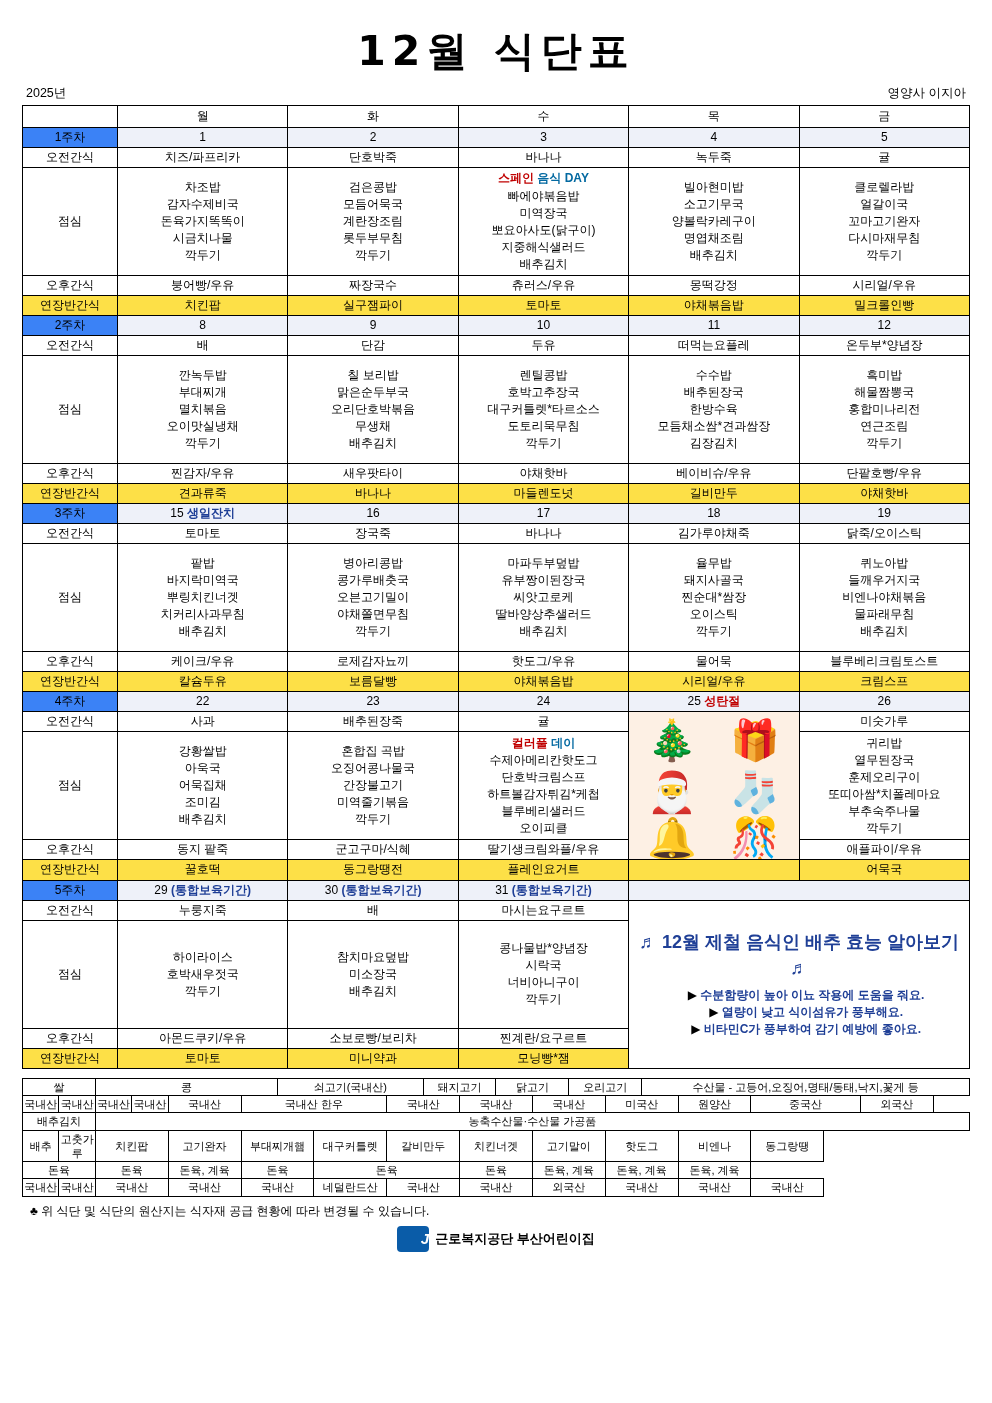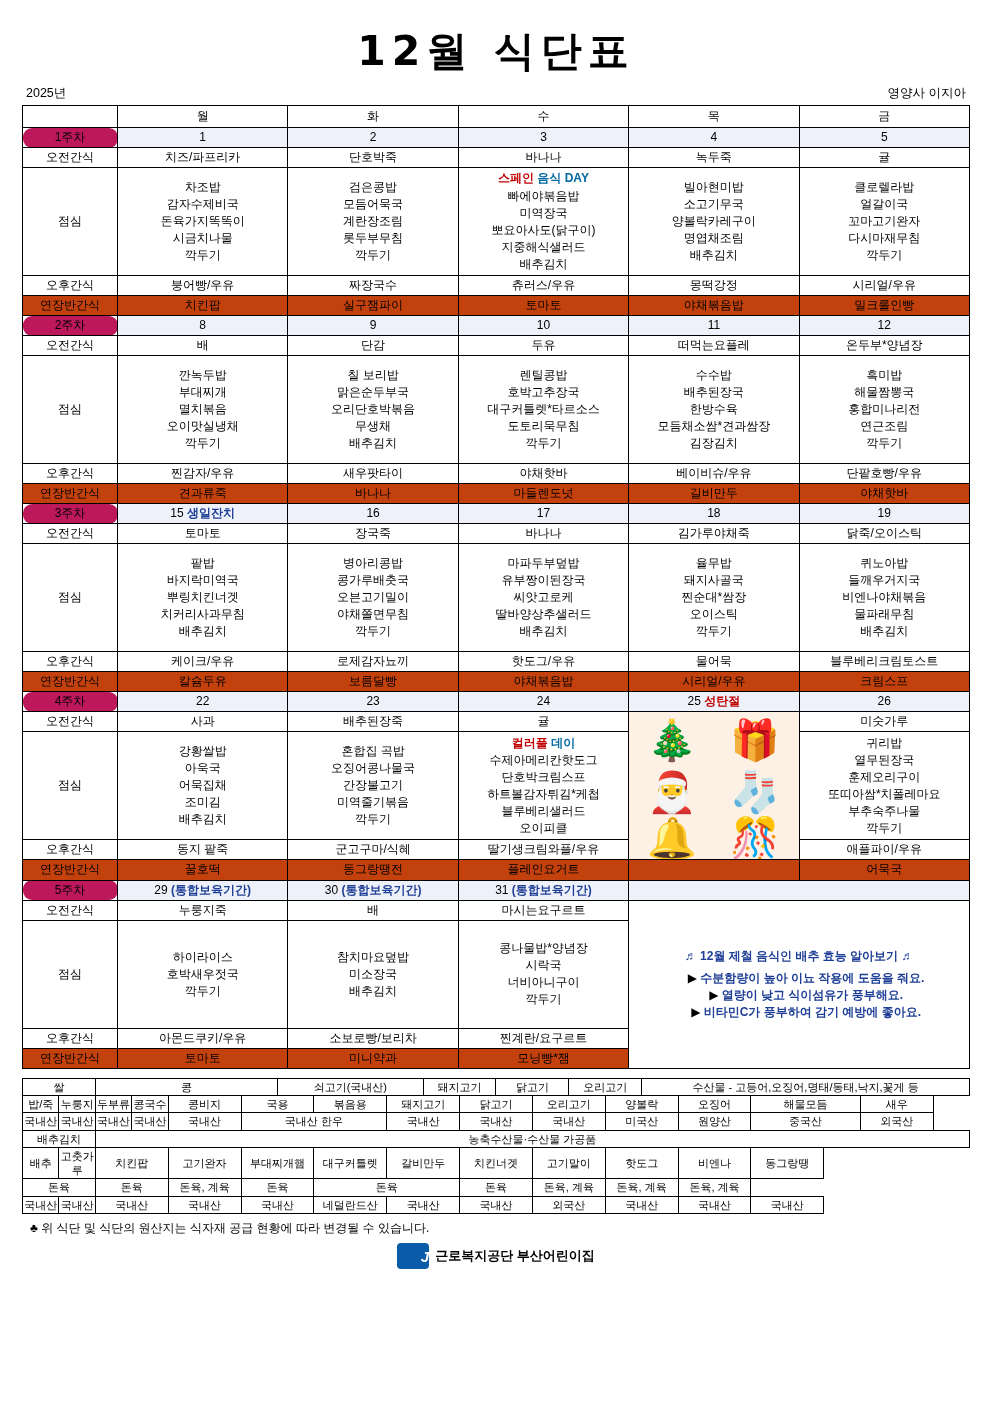--- a/index.html
+++ b/index.html
@@ -41,23 +41,23 @@
     border: 1px solid #000;
     text-align: center;
     vertical-align: middle;
     font-size: 12px;
     padding: 1px 2px;
     line-height: 1.42;
   }
   .col-label { width: 95px; }
   .dayhdr td { height: 22px; font-size: 13px; font-weight: normal; }
   .weekrow td { background: #eef1f9; height: 19px; font-size: 12.5px; }
-  .weekrow td.lbl { background: #be185d; border-radius: 9px; }
+  .weekrow td.lbl { background: #3b82f6; }
   .snackrow td { height: 19px; }
-  .extrarow td { background: #c2410c; height: 19px; }
+  .extrarow td { background: #fde047; height: 19px; }
   .lunchcell { height: 108px; font-size: 12px; line-height: 1.55; }
   .lbl { }
   .red { color: #c00000; font-weight: bold; }
   .blue { color: #1f3f96; font-weight: bold; }
   .special-title { font-weight: bold; }
   .special-title .k1 { color: #0369a1; }
   .special-title .k2 { color: #c00000; }
   .xmas-cell {
     background: #fdf0e4;
     padding: 0;
@@ -78,21 +78,21 @@
   .nutri-box {
     padding: 8px 10px;
     text-align: left;
     font-size: 12.5px;
     line-height: 1.9;
   }
   .nutri-title {
     text-align: center;
     font-weight: bold;
     color: #1f3f96;
-    font-size: 12px;
+    font-size: 18px;
     margin-bottom: 5px;
   }
   .nutri-li { padding-left: 14px; }
   .nutri-li b { color: #1f3f96; text-align: right; }
   table.origin {
     width: 100%;
     border-collapse: collapse;
     table-layout: fixed;
     margin-top: 9px;
   }
@@ -502,36 +502,20 @@
         <tr>
           <td colspan="2">쌀</td>
           <td colspan="5">콩</td>
           <td colspan="4">쇠고기(국내산)</td>
           <td colspan="2">돼지고기</td>
           <td colspan="2">닭고기</td>
           <td colspan="2">오리고기</td>
           <td colspan="9">수산물 - 고등어,오징어,명태/동태,낙지,꽃게 등</td>
         </tr>
         <tr>
-          <td colspan="1">밥/죽</td>
-          <td colspan="1">누룽지</td>
-          <td colspan="1">두부류</td>
-          <td colspan="1">콩국수</td>
-          <td colspan="2">콩비지</td>
-          <td colspan="2">국용</td>
-          <td colspan="2">볶음용</td>
-          <td colspan="2">돼지고기</td>
-          <td colspan="2">닭고기</td>
-          <td colspan="2">오리고기</td>
-          <td colspan="2">양볼락</td>
-          <td colspan="2">오징어</td>
-          <td colspan="3">해물모듬</td>
-          <td colspan="2">새우</td>
-        </tr>
-        <tr>
           <td colspan="1">국내산</td>
           <td colspan="1">국내산</td>
           <td colspan="1">국내산</td>
           <td colspan="1">국내산</td>
           <td colspan="2">국내산</td>
           <td colspan="4">국내산 한우</td>
           <td colspan="2">국내산</td>
           <td colspan="2">국내산</td>
           <td colspan="2">국내산</td>
           <td colspan="2">미국산</td>

